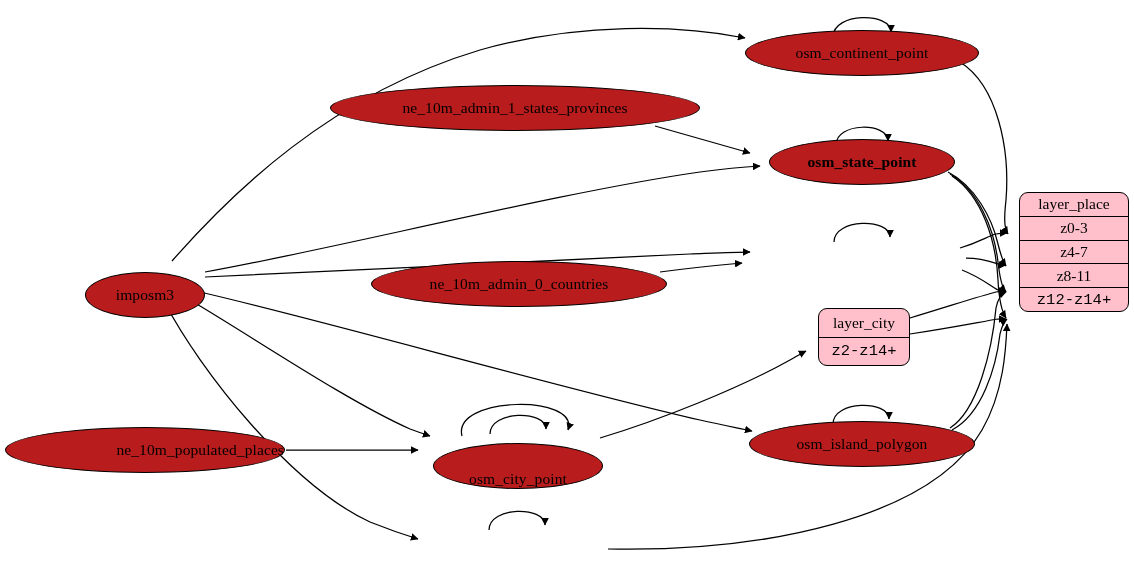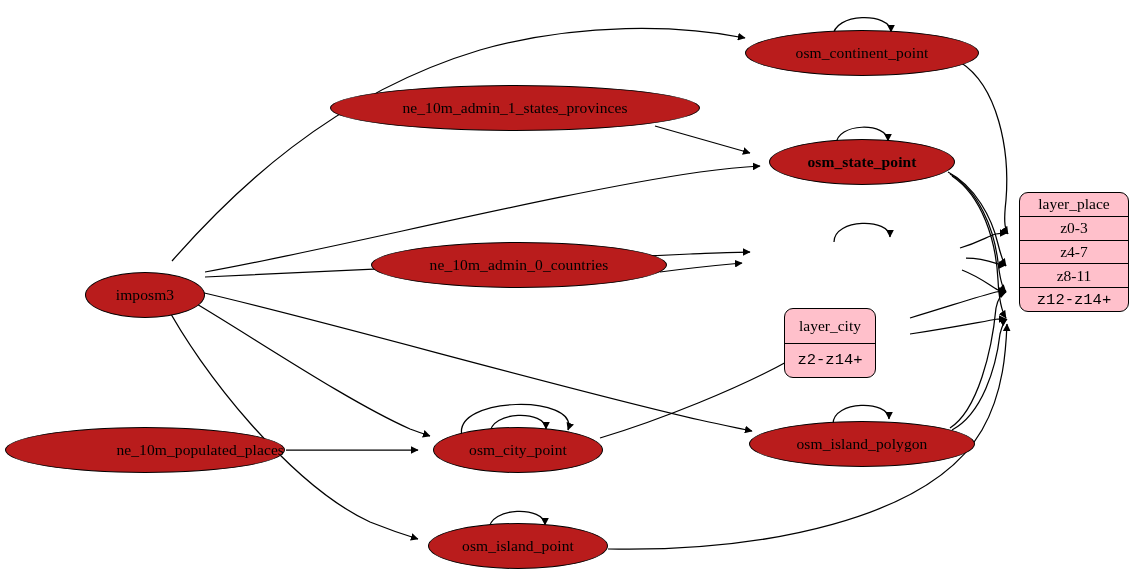--- a/index.html
+++ b/index.html
@@ -127,55 +127,52 @@
   </svg>
 
   <div class="node-ellipse" style="left:85px; top:272px; width:120px; height:46px;justify-content:center;">
     <span>imposm3</span>
   </div>
 
   <div class="node-ellipse" style="left:330px; top:85px; width:370px; height:46px;font-family:Liberation Serif, serif;">
     <span>ne_10m_admin_1_states_provinces</span>
   </div>
 
-  <div class="node-ellipse" style="left:371px; top:242px; width:296px; height:46px;">
+  <div class="node-ellipse" style="left:371px; top:261px; width:296px; height:46px;">
     <span>ne_10m_admin_0_countries</span>
   </div>
 
   <div class="node-ellipse" style="left:5px; top:427px; width:280px; height:46px;justify-content:flex-end;">
     <span>ne_10m_populated_places</span>
   </div>
 
   <div class="node-ellipse" style="left:745px; top:30px; width:234px; height:46px;">
     <span>osm_continent_point</span>
   </div>
 
   <div class="node-ellipse" style="left:769px; top:139px; width:186px; height:46px;font-weight:bold;">
     <span>osm_state_point</span>
   </div>
 
 
   <div class="node-ellipse" style="left:749px; top:421px; width:226px; height:46px;">
     <span>osm_island_polygon</span>
   </div>
 
-  <div class="node-ellipse" style="left:433px; top:427px; width:170px; height:46px;">
+  <div class="node-ellipse" style="left:433px; top:443px; width:170px; height:46px;align-items:flex-end;">
     <span>osm_city_point</span>
   </div>
 
-  <div class="node-ellipse" style="left:428px; top:523px; width:180px; height:46px;">
-    <span>osm_island_point</span>
-  </div>
 
   <div class="record-node" style="left:1019px; top:192px; width:110px; height:120px;">
     <div class="record-cell">layer_place</div>
     <div class="record-cell">z0-3</div>
     <div class="record-cell">z4-7</div>
     <div class="record-cell">z8-11</div>
     <div class="record-cell">z12-z14+</div>
   </div>
 
-  <div class="record-node" style="left:784px; top:308px; width:92px; height:70px;">
+  <div class="record-node" style="left:818px; top:308px; width:92px; height:58px;">
     <div class="record-cell">layer_city</div>
     <div class="record-cell">z2-z14+</div>
   </div>
 
 </div>
 
 </body></html>

